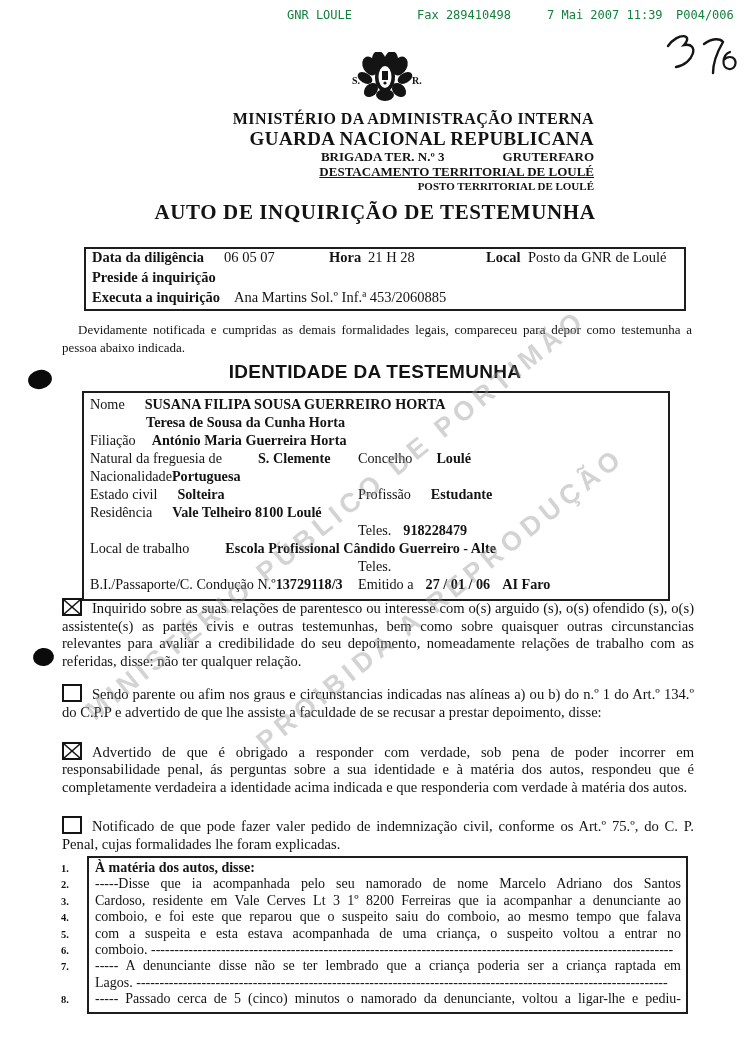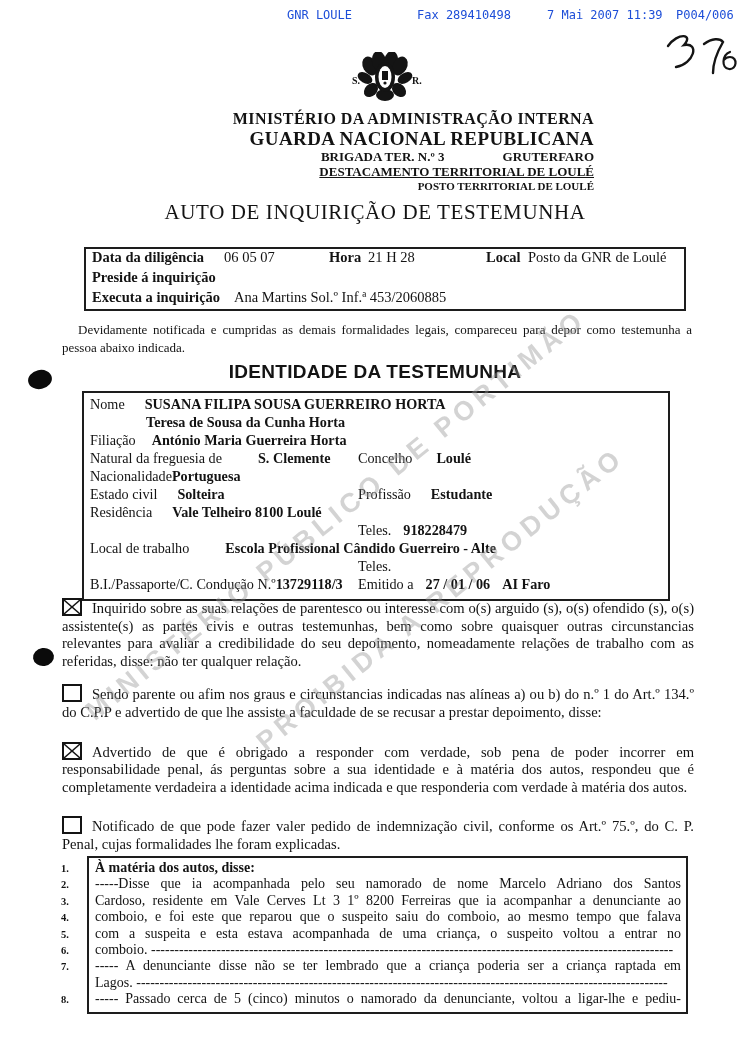--- a/index.html
+++ b/index.html
@@ -3,32 +3,32 @@
 <meta charset="utf-8">
 <style>
   html,body{margin:0;padding:0;}
   body{
     width:750px;height:1053px;position:relative;background:#ffffff;
     font-family:"Liberation Serif","DejaVu Serif",serif;color:#131313;
     overflow:hidden;
   }
   .abs{position:absolute;}
   
-  .fax{font-family:"DejaVu Sans Mono","Liberation Mono",monospace;font-size:12px;color:#1d4ed8;top:8px;}
+  .fax{font-family:"DejaVu Sans Mono","Liberation Mono",monospace;font-size:12px;color:#15803d;top:8px;}
   
   .crest{top:52px;left:345px;width:80px;text-align:center;}
   
   .hdr{top:110px;left:0;width:594px;text-align:right;font-weight:bold;}
   .hdr .l1{font-size:16px;letter-spacing:.4px;line-height:18px;}
   .hdr .l2{font-size:19px;letter-spacing:.4px;line-height:21px;}
   .hdr .l3{font-size:13px;line-height:15px;}
   .hdr .l3 .gap{display:inline-block;width:58px;}
   .hdr .l4{font-size:13px;line-height:15px;text-decoration:underline;}
   .hdr .l5{font-size:11px;line-height:15px;}
-  .doctitle{top:200px;left:0;width:750px;text-align:center;font-weight:normal;font-size:21px;letter-spacing:.6px;}
+  .doctitle{top:200px;left:0;width:750px;text-align:center;font-weight:bold;font-size:21px;letter-spacing:.6px;}
   
   .itable{top:247px;left:84px;width:598px;border:2px solid #1d1d1d;background:transparent;}
   .itrow{position:relative;height:20px;font-size:14.5px;}
   .itrow b{font-weight:bold;}
   
   .notice{top:321px;left:62px;width:630px;font-size:13px;line-height:17.5px;text-align:justify;text-indent:16px;}
   
   .idhead{top:361px;left:0;width:750px;text-align:center;font-family:"Liberation Sans","DejaVu Sans",sans-serif;font-weight:bold;font-size:19px;letter-spacing:.3px;}
   .idbox{top:391px;left:82px;width:578px;border:2px solid #1d1d1d;padding:3px 0 4px 6px;}
   .idrow{position:relative;height:18px;font-size:14.2px;white-space:nowrap;}

